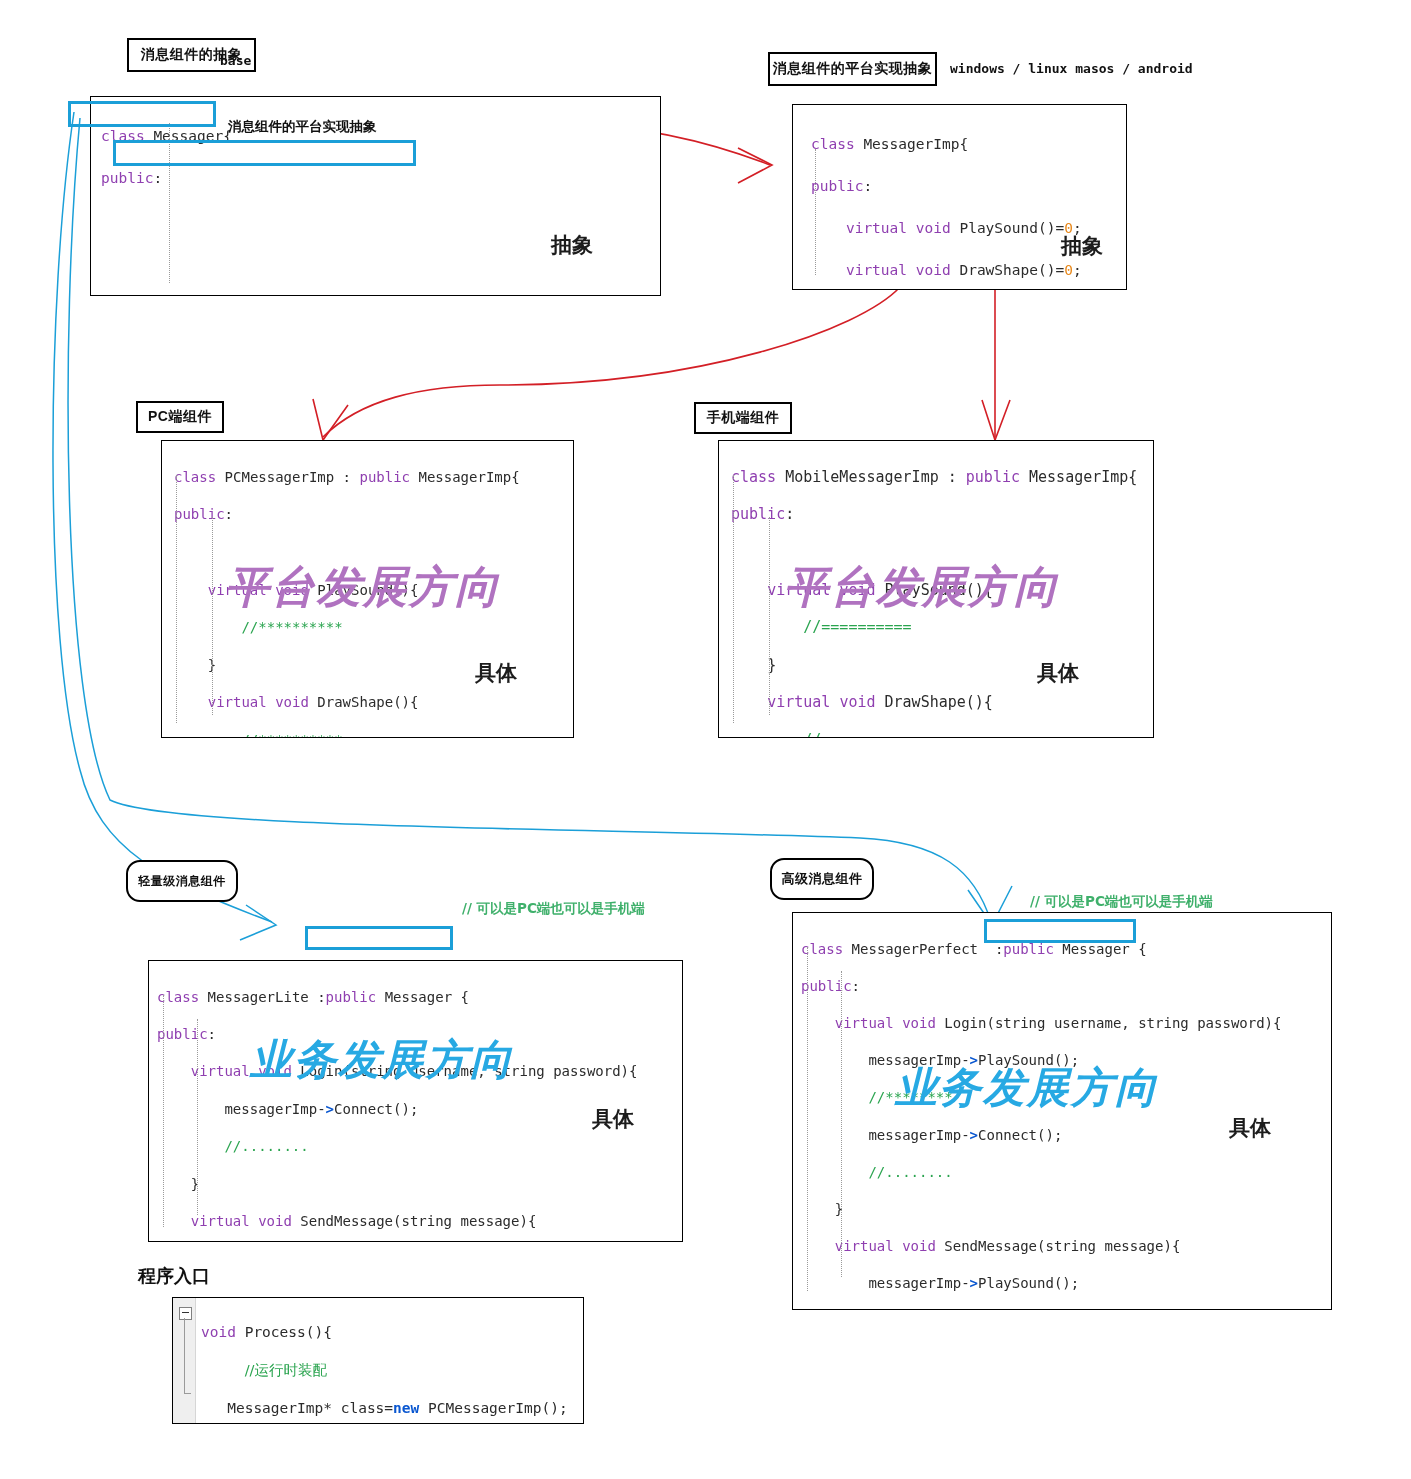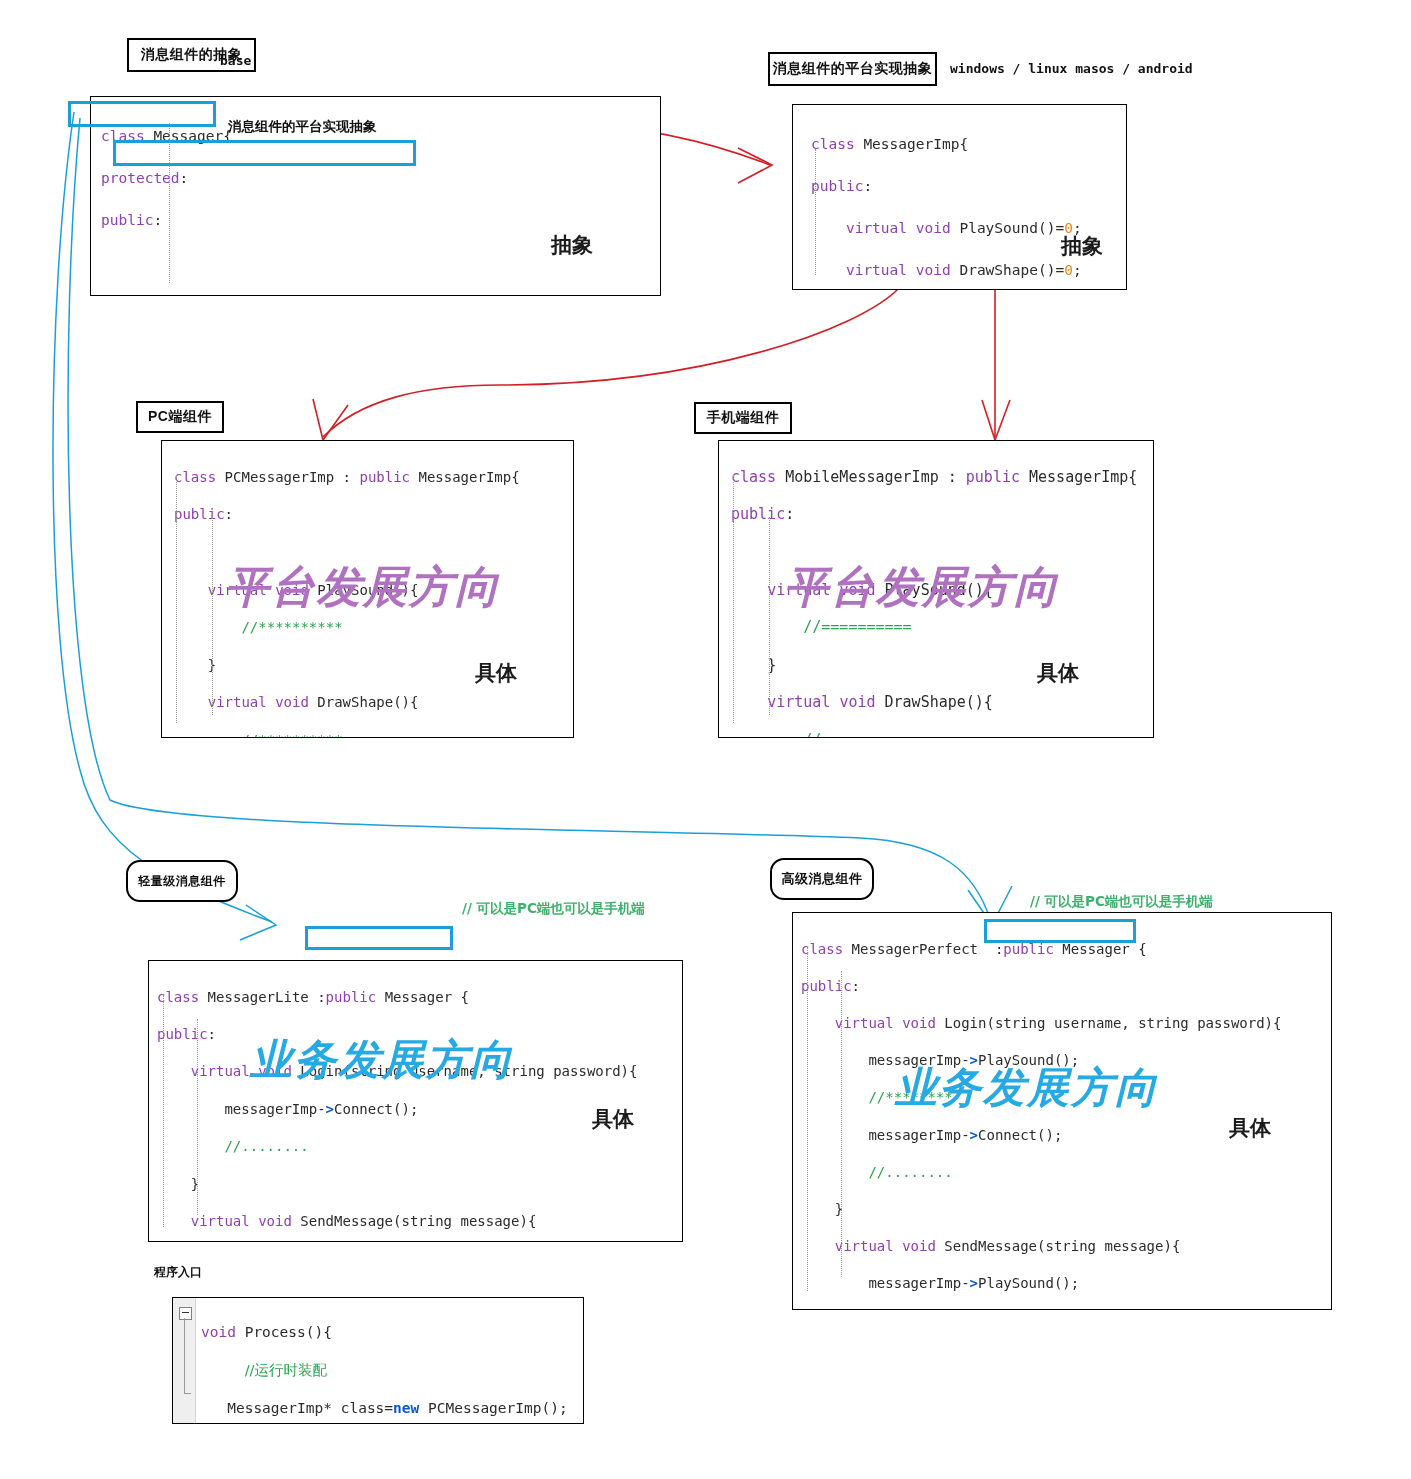--- a/index.html
+++ b/index.html
@@ -95,21 +95,20 @@
 
   <div class="tag" style="left:768px;top:52px;width:165px;height:30px;">
     <span>消息组件的平台实现抽象</span>
   </div>
   <div class="freelabel" style="left:950px;top:61px;">windows / linux masos / android</div>
 
   <div class="panel" style="left:66px;top:96px;width:571px;height:200px;">
     <div class="guide" style="left:78px;top:26px;height:160px;"></div>
     <div class="code">
 <div class="ln"><span class="kw">class</span> <span class="id">Messager{</span></div>
-<div class="ln"><span class="kw">protected</span><span class="id">:</span></div>
 <div class="ln"><span class="kw">public</span><span class="id">:</span></div>
 <div class="ln">        </div>
 
 
 
 
 
     </div>
     <div class="corner" style="left:460px;top:138px;">抽象</div>
   </div>
@@ -254,21 +253,21 @@
 
 
 
 
     </div>
     <div class="corner" style="left:436px;top:205px;">具体</div>
   </div>
   <div class="hl" style="left:984px;top:919px;width:152px;height:24px;"></div>
   <div class="wm cyan" style="left:895px;top:1060px;font-size:42px;">业务发展方向</div>
 
-  <div class="freelabel" style="left:154px;top:1264px;font-family:'DejaVu Sans',sans-serif;font-size:12px;">程序入口</div>
+  <div class="freelabel" style="left:138px;top:1264px;font-family:'DejaVu Sans',sans-serif;font-size:18px;">程序入口</div>
 
   <div class="panel" style="left:148px;top:1297px;width:412px;height:127px;">
     <div class="gutter"></div>
     <div class="foldbox" style="left:6px;top:9px;"></div>
     <div class="foldline" style="left:11px;top:20px;height:75px;"></div>
     <div class="foldfoot" style="left:11px;top:95px;"></div>
     <div class="code" style="padding-left:28px;padding-top:6px;font-size:14.5px;line-height:19px;">
 <div class="ln" style="height:19px;"><span class="kw">void</span> <span class="id">Process(){</span></div>
 <div class="ln" style="height:19px;">     <span class="cmt" style="font-family:'DejaVu Sans',sans-serif;">//运行时装配</span></div>
 <div class="ln" style="height:19px;">   <span class="id">MessagerImp* class=</span><span class="newkw">new</span> <span class="id">PCMessagerImp();</span></div>

